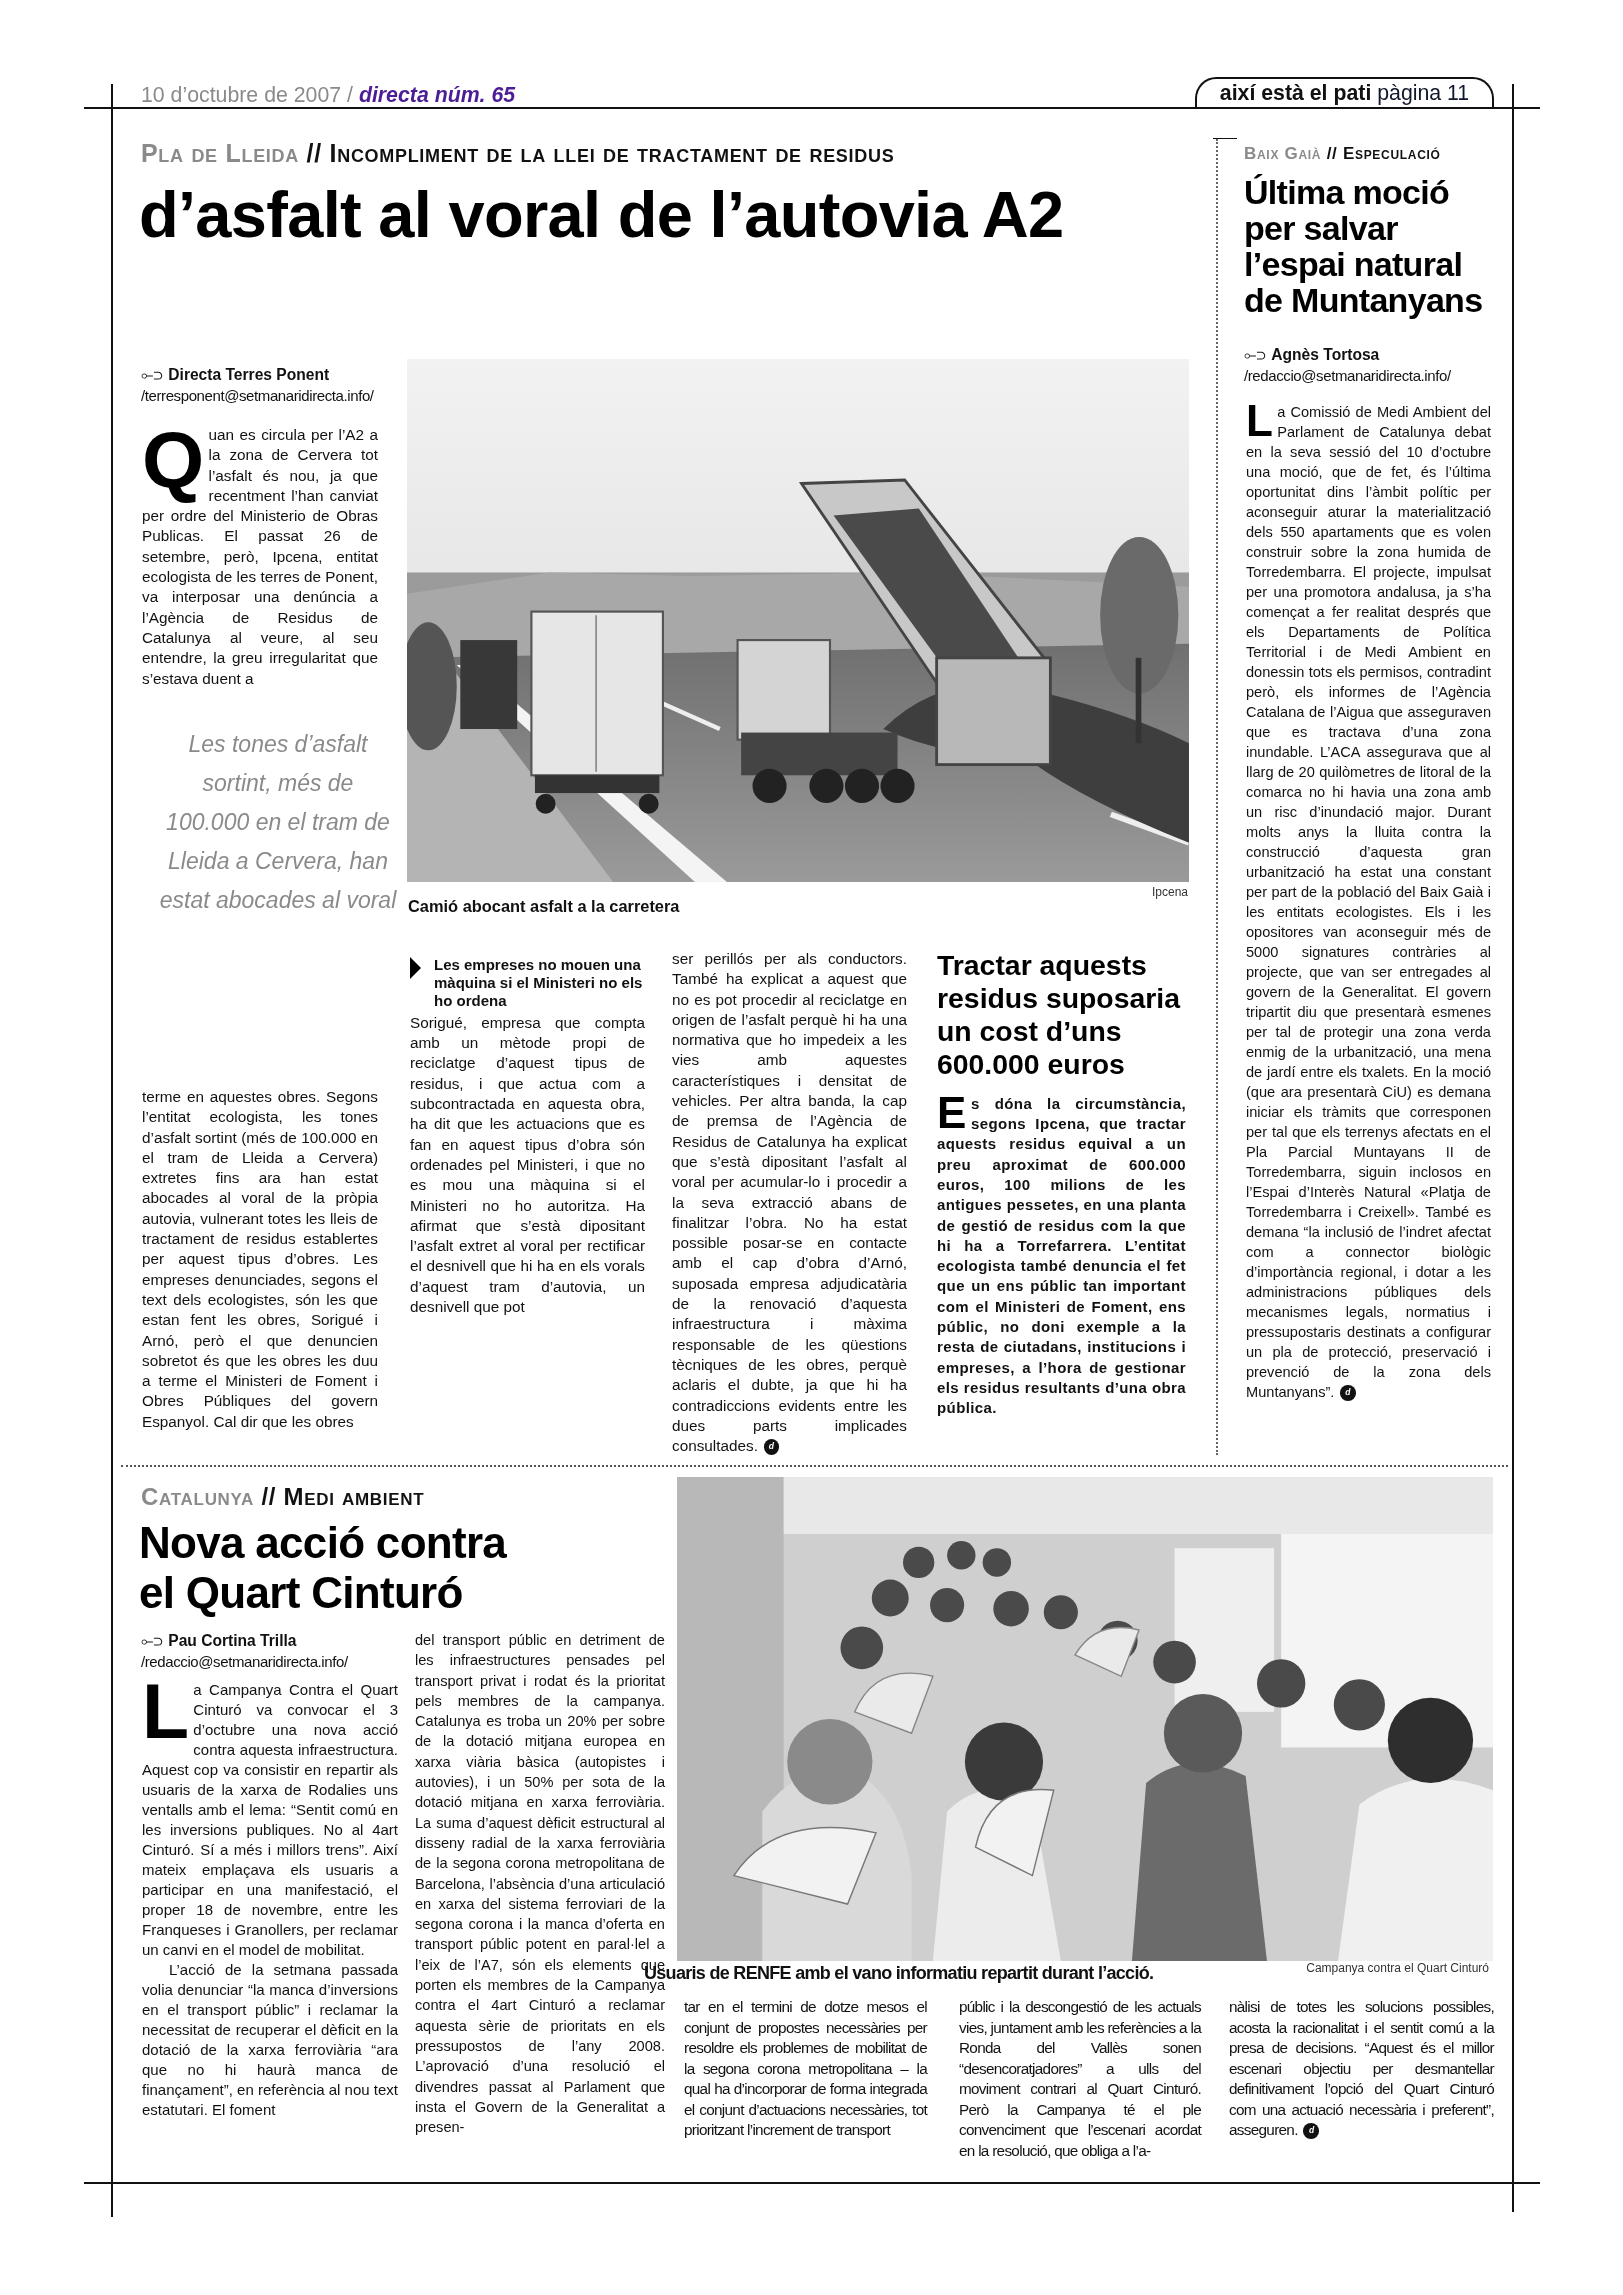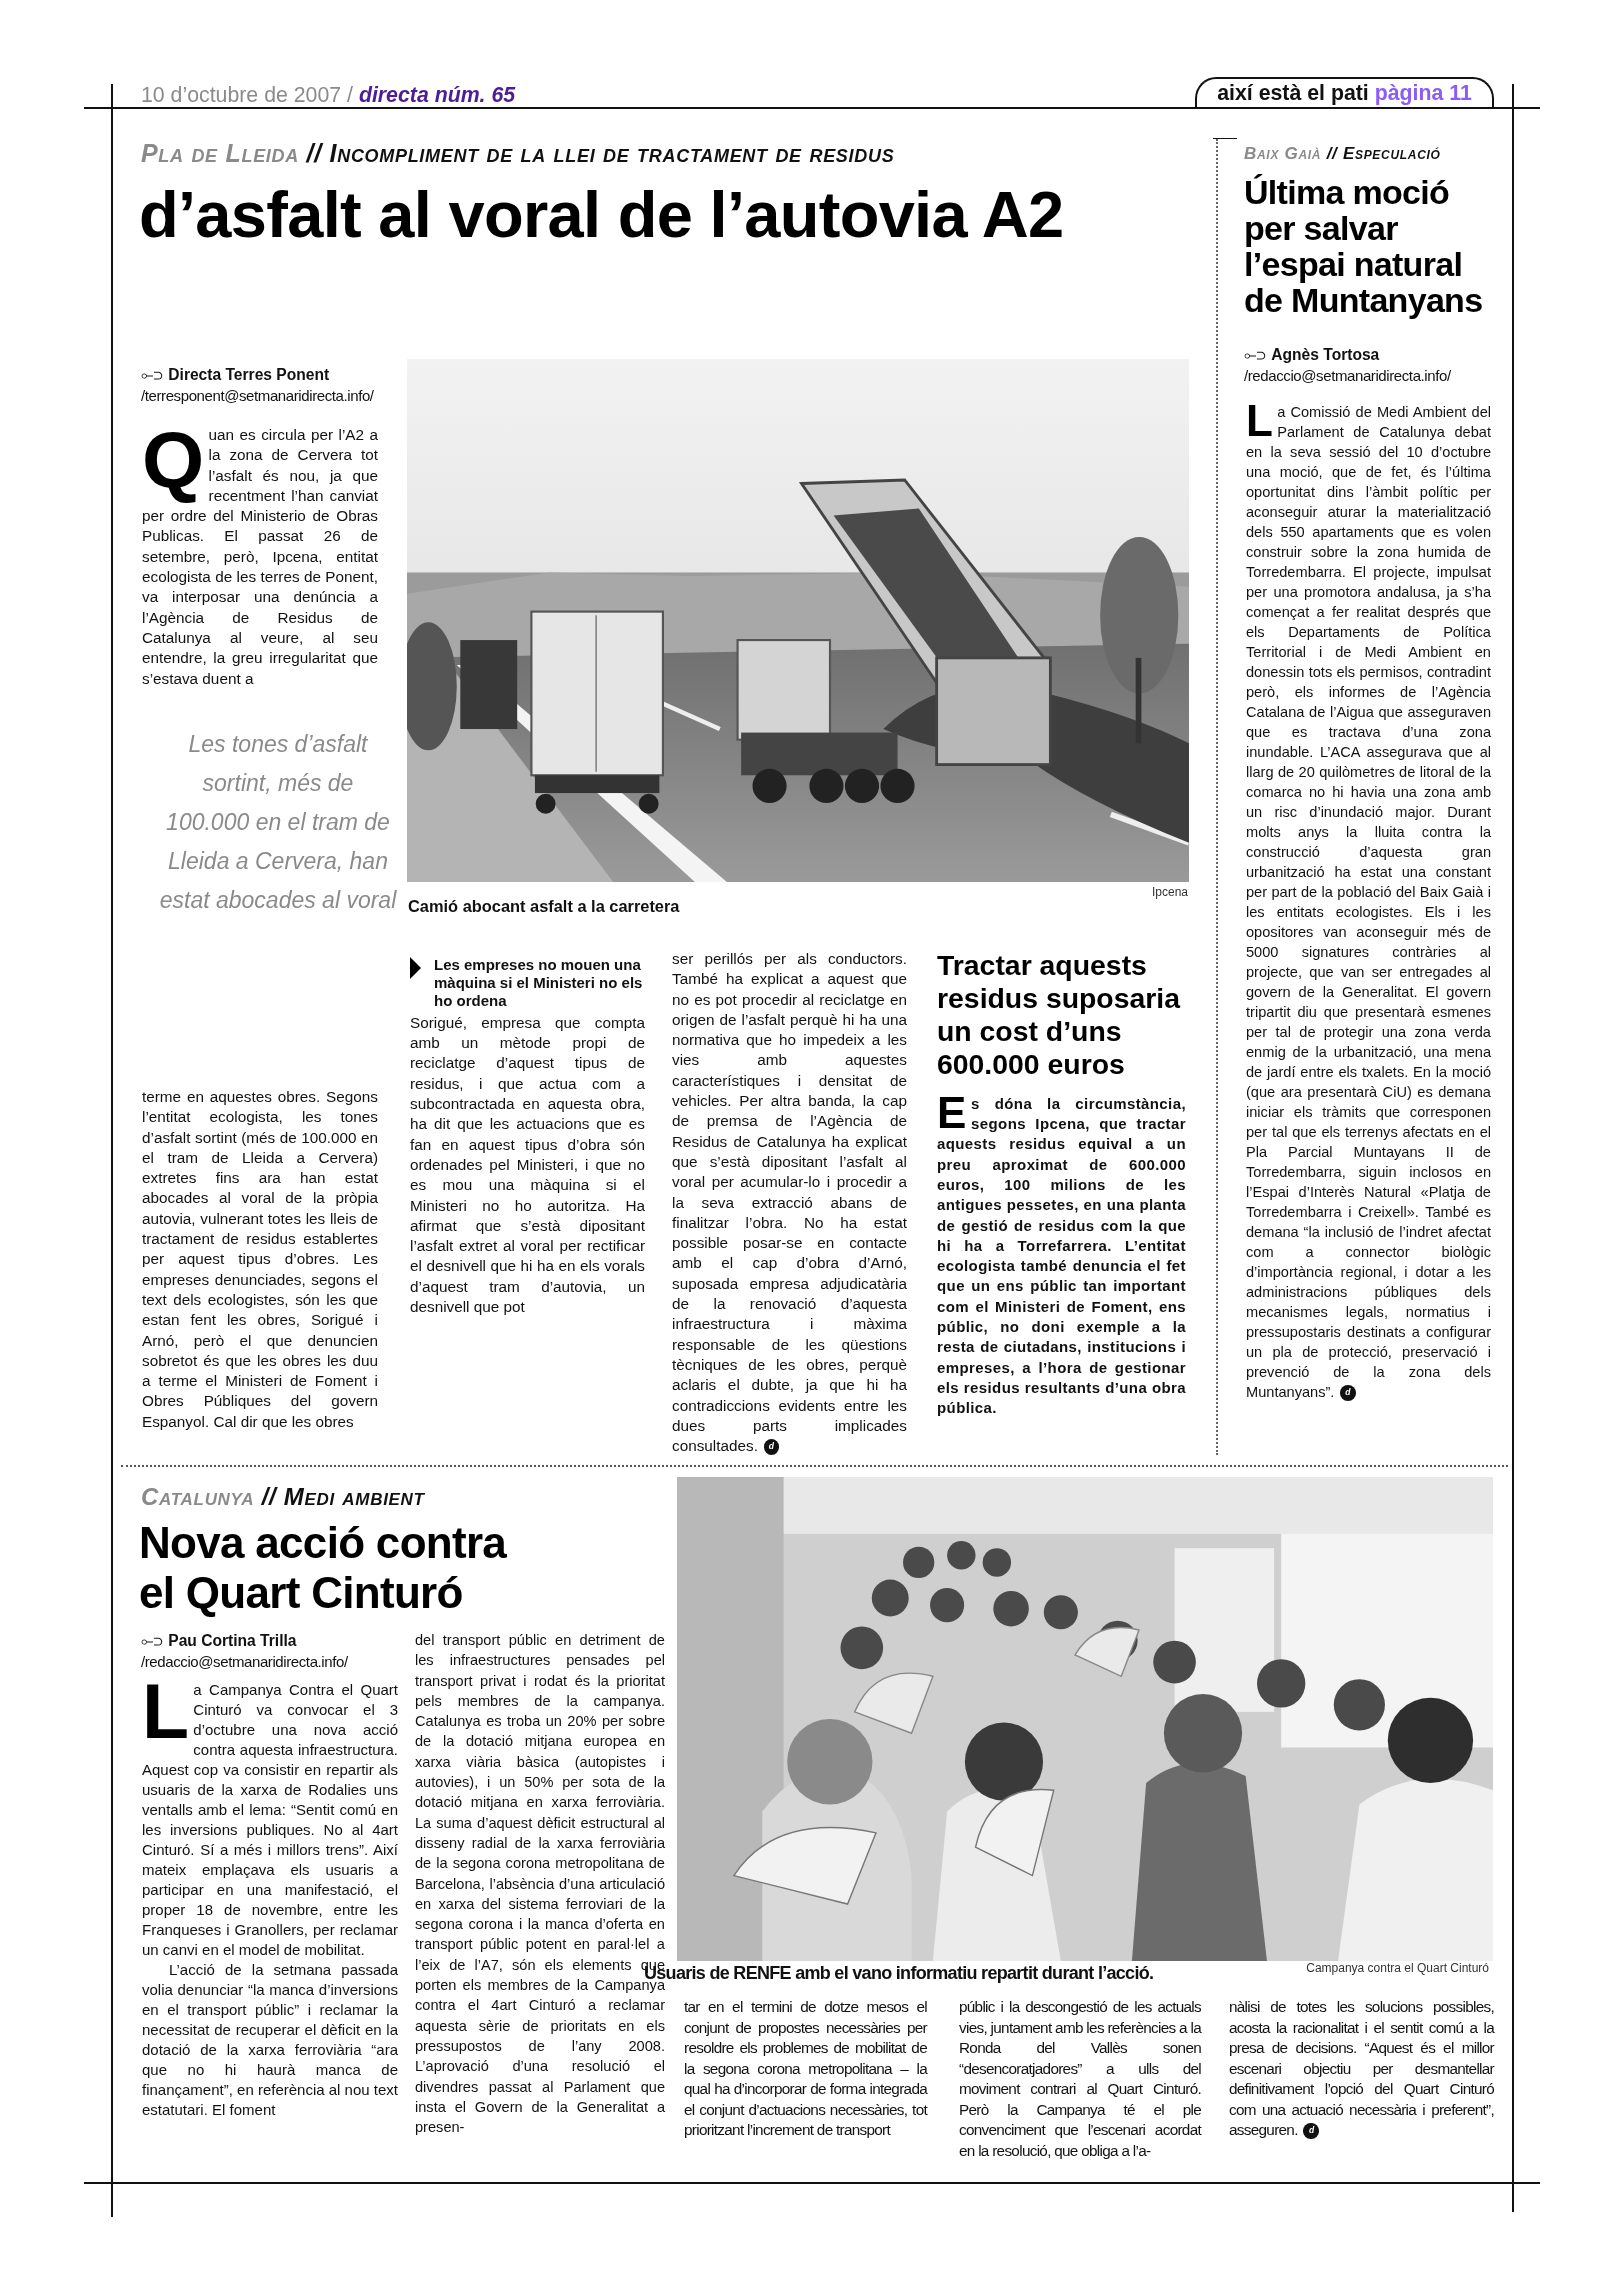--- a/index.html
+++ b/index.html
@@ -10,24 +10,24 @@
   .line-h { position: absolute; height: 2.1px; background: #111; }
   .line-v { position: absolute; width: 2.1px; background: #111; }
   .dot-h { position: absolute; height: 0; border-top: 2.1px dotted #555; }
   .dot-v { position: absolute; width: 0; border-left: 2.1px dotted #666; }
 
   
   .mast-left { left: 141px; top: 83px; font-size: 21.3px; color: #8a8a8a; white-space: nowrap; font-family: "Liberation Sans", sans-serif; }
   .mast-left .pub { color: #4c1d95; font-weight: bold; font-style: italic; }
   .mast-right { left: 1195px; top: 77px; width: 299px; height: 31px; border: 2.1px solid #111; border-bottom: none; border-radius: 21.3px 21.3px 0 0; text-align: center; font-size: 21.3px; line-height: 28.4px; white-space: nowrap; }
   .mast-right .sec { font-weight: bold; color: #111; }
-  .mast-right .pg { color: #8b5cf6; font-weight: bold; }
+  .mast-right .pg { color: #0f172a; font-weight: normal; }
 
   
-  .kicker { white-space: nowrap; font-weight: bold; font-variant: small-caps; letter-spacing: 0.7px; font-style: italic; }
+  .kicker { white-space: nowrap; font-weight: bold; font-variant: small-caps; letter-spacing: 0.7px; }
   .kicker .grey { color: #8a8a8a; }
   .kicker .slash { color: #111; }
 
   .headline { font-weight: bold; color: #000; letter-spacing: -0.7px; }
 
   .byline { font-size: 15.6px; line-height: 21.3px; }
   .byline .name { font-weight: bold; }
   .byline .mail { font-size: 15px; letter-spacing: -0.4px; }
   .byline .arrow { font-size: 15.6px; margin-right: 5.7px; }
 

